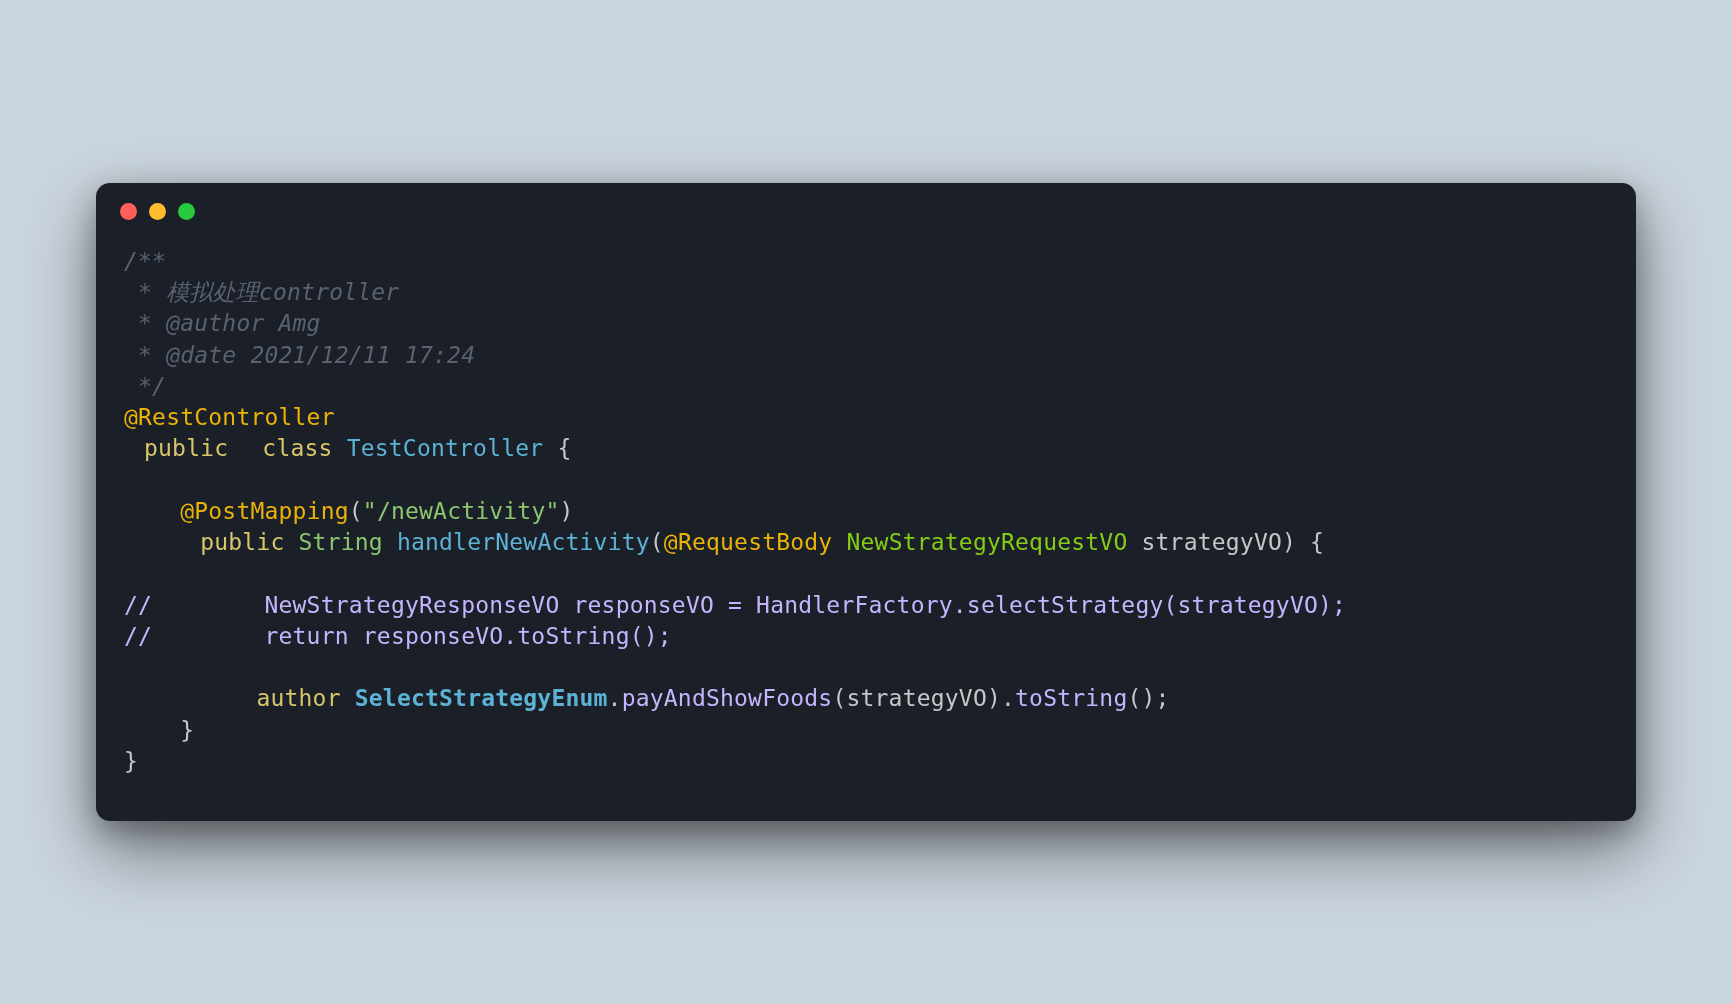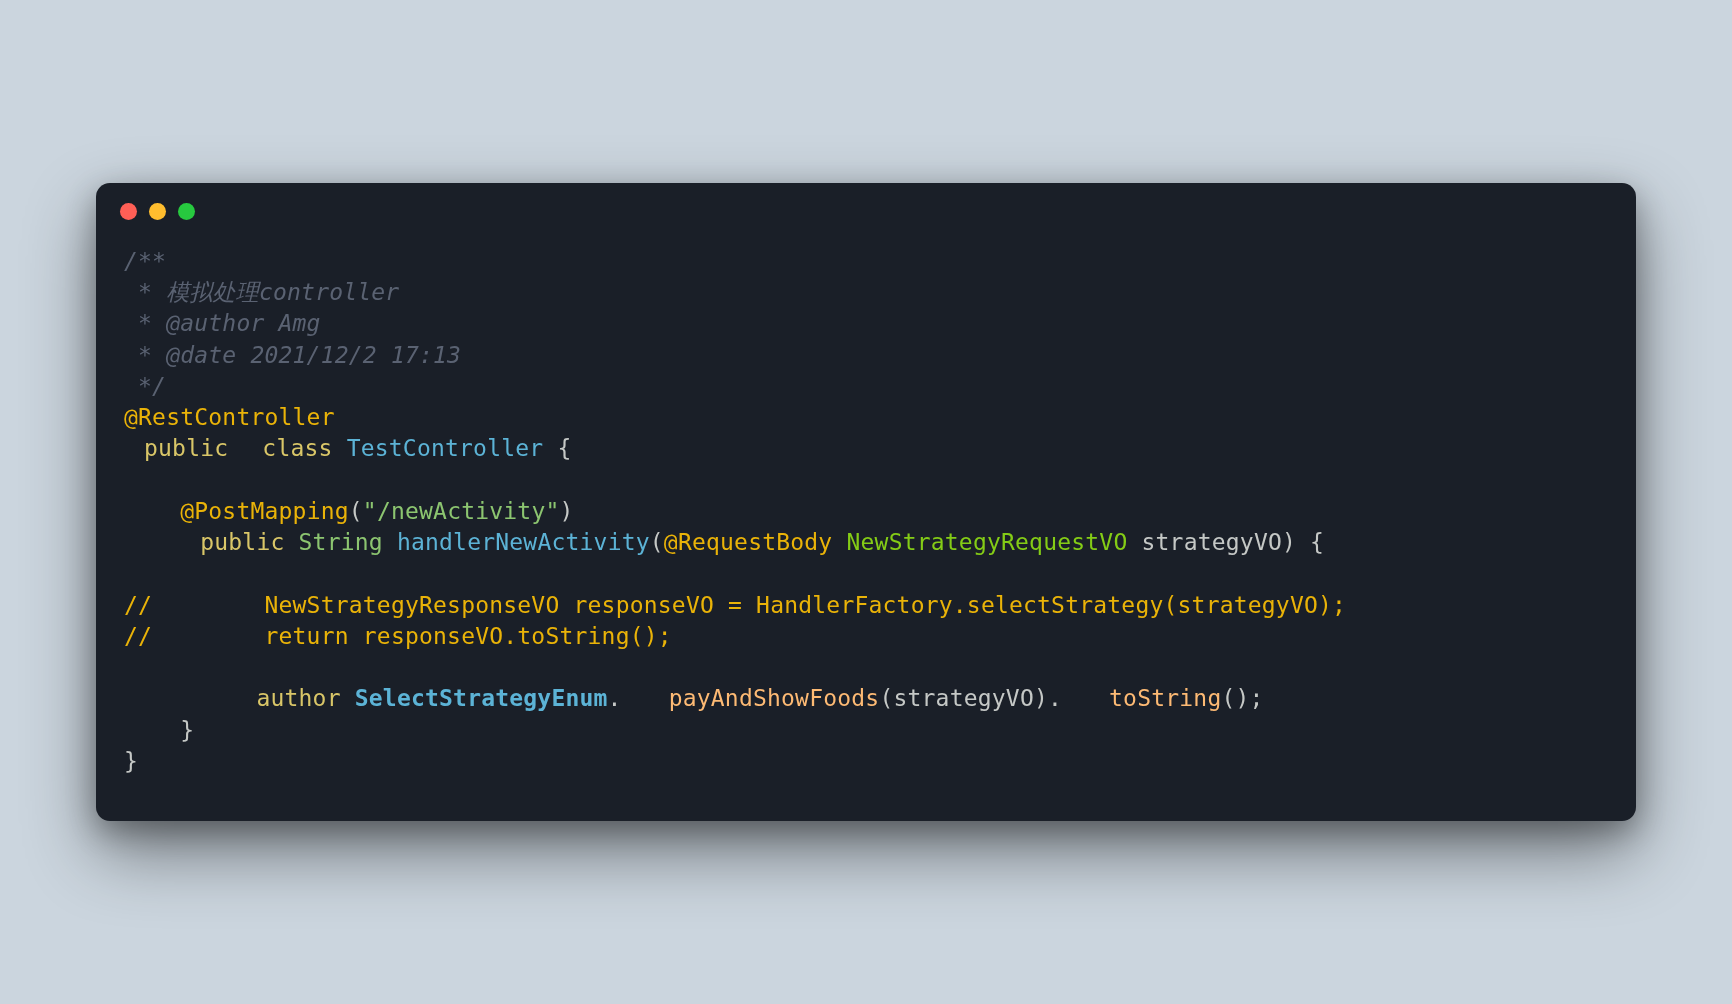--- a/index.html
+++ b/index.html
@@ -40,45 +40,45 @@
     .code-area {
       padding: 18px 28px 44px 28px;
       font-size: 23px;
       line-height: 1.36;
       font-weight: 500;
       letter-spacing: 0.2px;
       white-space: pre;
       color: #c5c8c6;
     }
     .comment { color: #5a6272; font-style: italic; }
-    .line-comment { color: #eab308; }
+    .line-comment { color: #c4b5fd; }
     .annotation { color: #eab308; }
     .keyword { color: #d9c668; margin-left: 20px; }
     .type { color: #8cc570; }
     .method { color: #5cb3d6; text-align: center; }
     .string { color: #8cc570; }
     .punct { color: #c5c8c6; }
     .param-type { color: #84cc16; }
     .identifier { color: #c5c8c6; }
     .enum-name { color: #5cb3d6; font-weight: bold; }
-    .enum-method { color: #fdba74; margin-left: 47px; }
+    .enum-method { color: #c4b5fd; }
   </style>
 </head>
 <body>
 
 <div class="window">
   <div class="titlebar">
     <div class="traffic-light tl-red"></div>
     <div class="traffic-light tl-yellow"></div>
     <div class="traffic-light tl-green"></div>
   </div>
   <div class="code-area"><span class="comment">/**</span>
 <span class="comment"> * 模拟处理controller</span>
 <span class="comment"> * @author Amg</span>
-<span class="comment"> * @date 2021/12/2 17:13</span>
+<span class="comment"> * @date 2021/12/11 17:24</span>
 <span class="comment"> */</span>
 <span class="annotation">@RestController</span>
 <span class="keyword">public</span> <span class="keyword">class</span> <span class="method">TestController</span><span class="punct"> {</span>
 
     <span class="annotation">@PostMapping</span><span class="punct">(</span><span class="string">"/newActivity"</span><span class="punct">)</span>
     <span class="keyword">public</span> <span class="type">String</span> <span class="method">handlerNewActivity</span><span class="punct">(</span><span class="annotation">@RequestBody</span> <span class="param-type">NewStrategyRequestVO</span> <span class="identifier">strategyVO</span><span class="punct">) {</span>
 
 <span class="line-comment">//        NewStrategyResponseVO responseVO = HandlerFactory.selectStrategy(strategyVO);</span>
 <span class="line-comment">//        return responseVO.toString();</span>
 

